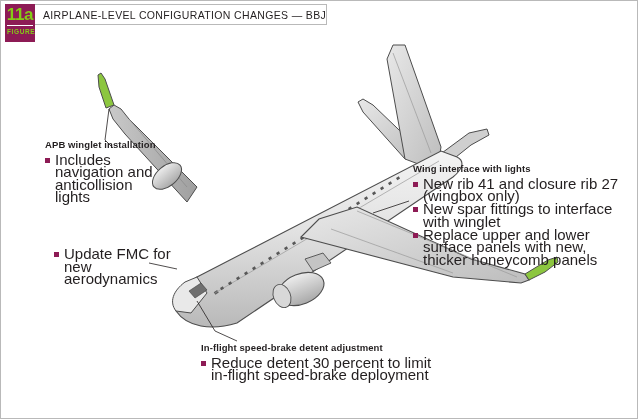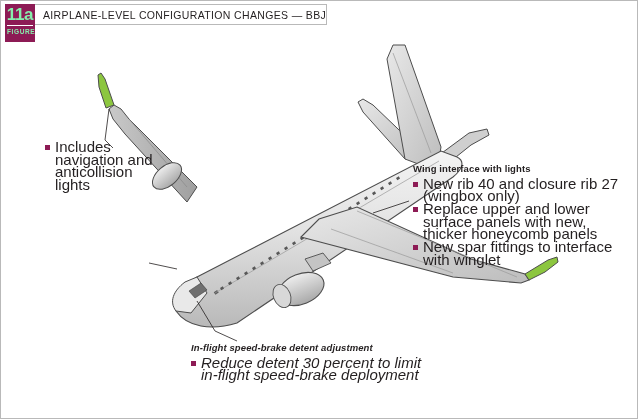--- a/index.html
+++ b/index.html
@@ -21,21 +21,21 @@
   }
 
   
   #fig-badge {
     position: absolute;
     left: 4px;
     top: 3px;
     width: 30px;
     height: 38px;
     background: #8d1b55;
-    color: #86efac;
+    color: #84cc16;
     text-align: center;
     z-index: 6;
   }
   #fig-badge .num {
     display: block;
     font-size: 17px;
     font-weight: bold;
     line-height: 19px;
     padding-top: 1px;
     letter-spacing: -0.3px;
@@ -113,21 +113,21 @@
     left: 0;
     top: 4px;
     width: 5px;
     height: 5px;
     background: #8d1b55;
   }
 
   #callout-winglet      { left: 44px;  top: 138px; width: 115px; }
   #callout-avionics     { left: 53px;  top: 245px; width: 120px; }
   #callout-wing         { left: 412px; top: 162px; width: 215px; }
-  #callout-speedbrake   { left: 190px; top: 341px; width: 250px; font-style: italic; }
+  #callout-speedbrake   { left: 200px; top: 341px; width: 250px; }
 </style>
 </head>
 <body>
 
 <div id="figure">
 
   <div id="fig-badge">
     <span class="num">11a</span>
     <span class="word">FIGURE</span>
   </div>
@@ -247,34 +247,38 @@
 
     <g stroke="#231f20" stroke-width="0.8" fill="none">
       <path d="M112,147 L104,139 L108,108"></path>
       <path d="M148,262 L176,268"></path>
       <path d="M408,200 L372,212"></path>
       <path d="M236,340 L214,330 L196,300"></path>
     </g>
   </svg>
 
   <div class="callout" id="callout-winglet">
+    <div class="head">APB winglet installation</div>
     <ul>
       <li>Includes navigation and anticollision lights</li>
     </ul>
   </div>
 
   <div class="callout" id="callout-avionics">
+    <ul>
+      <li>Update FMC for new aerodynamics</li>
+    </ul>
   </div>
 
   <div class="callout" id="callout-wing">
     <div class="head">Wing interface with lights</div>
     <ul>
-      <li>New rib 40 and closure rib 27 (wingbox only)</li>
+      <li>New rib 41 and closure rib 27 (wingbox only)</li>
+      <li>New spar fittings to interface with winglet</li>
       <li>Replace upper and lower surface panels with new, thicker honeycomb panels</li>
-      <li>New spar fittings to interface with winglet</li>
     </ul>
   </div>
 
   <div class="callout" id="callout-speedbrake">
     <div class="head">In-flight speed-brake detent adjustment</div>
     <ul>
       <li>Reduce detent 30 percent to limit in-flight speed-brake deployment</li>
     </ul>
   </div>
 

